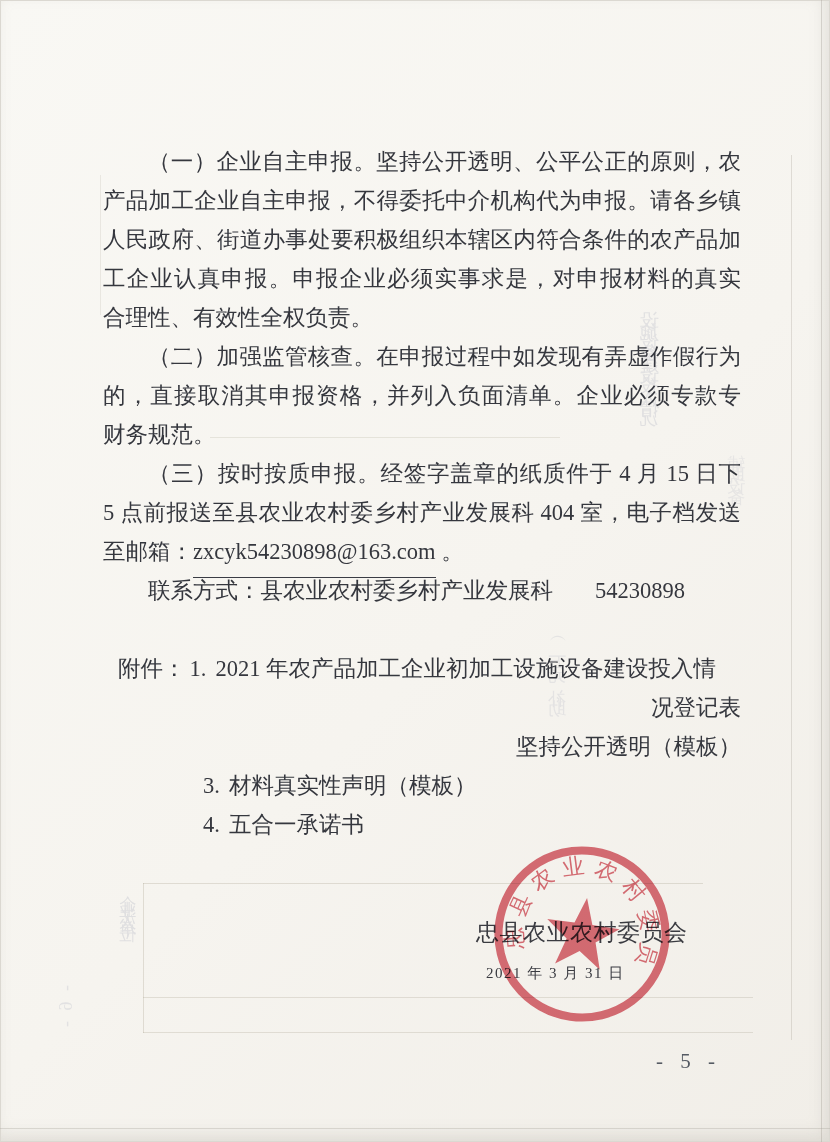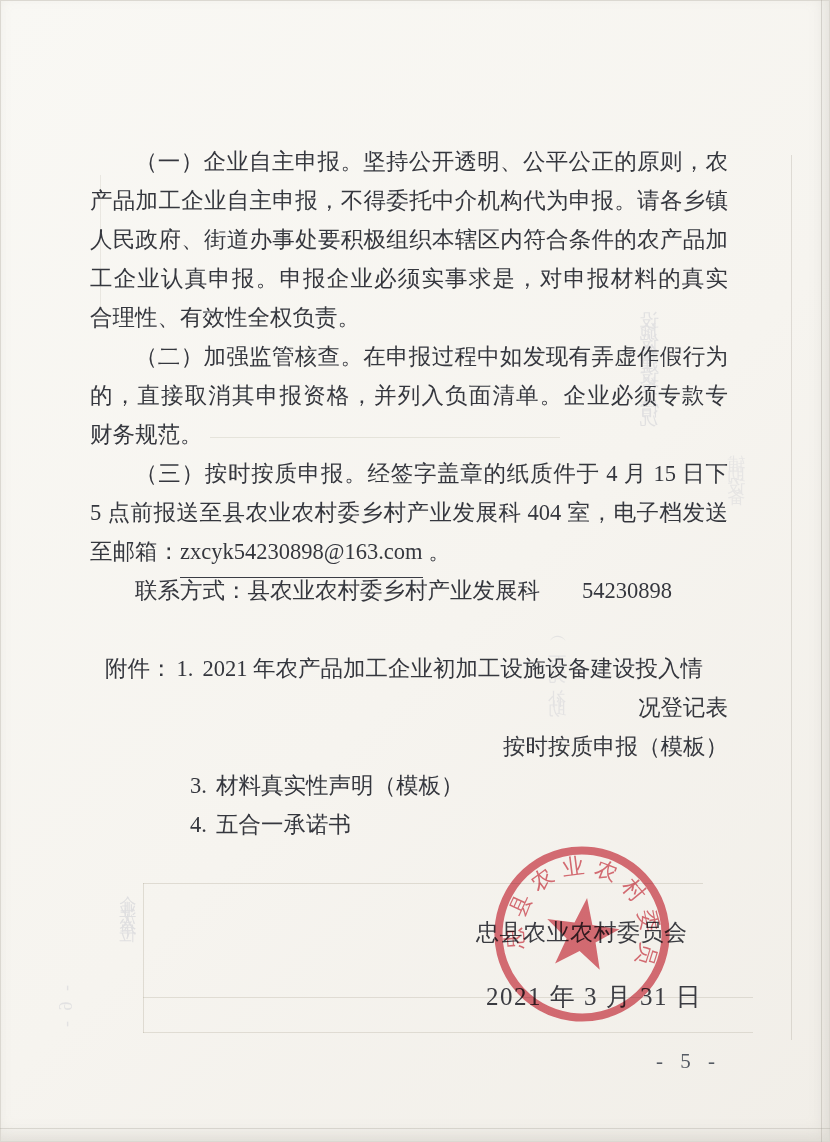--- a/index.html
+++ b/index.html
@@ -2,35 +2,35 @@
 <html><head>
 <meta charset="utf-8">
 <style>
   html,body{margin:0;padding:0;}
   body{width:830px;height:1142px;font-family:"Liberation Serif","DejaVu Serif",serif;}
   .stage{position:relative;width:830px;height:1142px;background:#e7e4de;overflow:hidden;}
   .page{position:absolute;inset:0;
         background:linear-gradient(135deg,#f9f8f4 0%,#f6f4ef 55%,#f1eee8 100%);
         box-shadow:inset 0 0 0 1px #dbd8d1, inset -5px -7px 16px rgba(150,145,135,.22);}
   
-  .doc{position:absolute;left:90px;top:142px;width:638px;color:#35373e;}
+  .doc{position:absolute;left:103px;top:142px;width:638px;color:#35373e;}
   .line{height:39px;line-height:39px;font-size:22.5px;white-space:nowrap;}
   .just{text-align:justify;text-align-last:justify;white-space:normal;overflow:hidden;}
   .ind{text-indent:2em;}
   .spacer{height:39px;}
   .u{border-bottom:1.6px solid #3a3c44;padding-bottom:13px;}
   .phone{padding-left:42px;}
   .att-label{padding-right:4px;}
   .no{padding-right:9px;}
   .ml15{margin-left:15px;} .ml100{margin-left:100px;} .ml120{margin-left:120px;text-align:right;}
   
   .sig-org{position:absolute;left:476px;top:916px;height:34px;line-height:34px;
            font-size:23px;letter-spacing:.5px;color:#3a3b41;}
-  .sig-date{position:absolute;left:486px;top:980px;height:34px;line-height:34px;
-            font-size:25px;letter-spacing:1.5px;color:#3a3b41;}
+  .sig-date{position:absolute;left:486px;top:956px;height:34px;line-height:34px;
+            font-size:15px;letter-spacing:1.5px;color:#3a3b41;}
   
   .pageno{position:absolute;left:656px;top:1049px;font-size:21px;letter-spacing:6px;color:#555a63;}
   
   .seal{position:absolute;left:486px;top:838px;width:192px;height:192px;
         opacity:.82;mix-blend-mode:multiply;transform:rotate(8deg);}
   
   .gl{position:absolute;background:#a8a28e;}
   .gt{position:absolute;color:#6f7797;writing-mode:vertical-rl;transform:scaleX(-1);
       letter-spacing:11px;font-size:19px;}
   .edge-r{position:absolute;right:8px;top:0;bottom:0;width:1px;background:rgba(160,155,145,.35);}
@@ -78,21 +78,21 @@
       <div class="line ind">
         <span>联系方式：县农业农村委乡村产业发展科</span><span class="phone">54230898</span>
       </div>
 
       <div class="spacer"></div>
 
       <div class="line ml15">
         <span class="att-label">附件：</span><span class="no">1.</span><span>2021 年农产品加工企业初加工设施设备建设投入情</span>
       </div>
       <div class="line ml120">况登记表</div>
-      <div class="line ml120">按时按质申报（模板）</div>
+      <div class="line ml120">坚持公开透明（模板）</div>
       <div class="line ml100">
         <span class="no">3.</span><span>材料真实性声明（模板）</span>
       </div>
       <div class="line ml100">
         <span class="no">4.</span><span>五合一承诺书</span>
       </div>
     </main>
 
     <div class="sig-org">忠县农业农村委员会</div>
     <div class="sig-date">2021 年 3 月 31 日</div>

